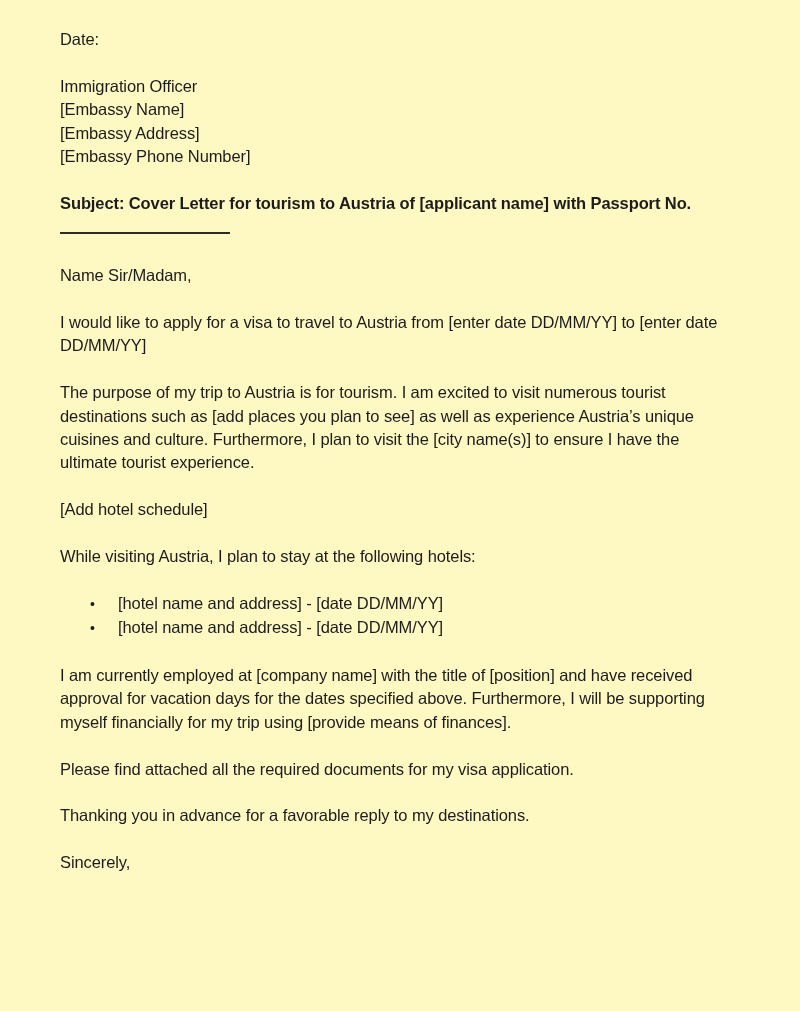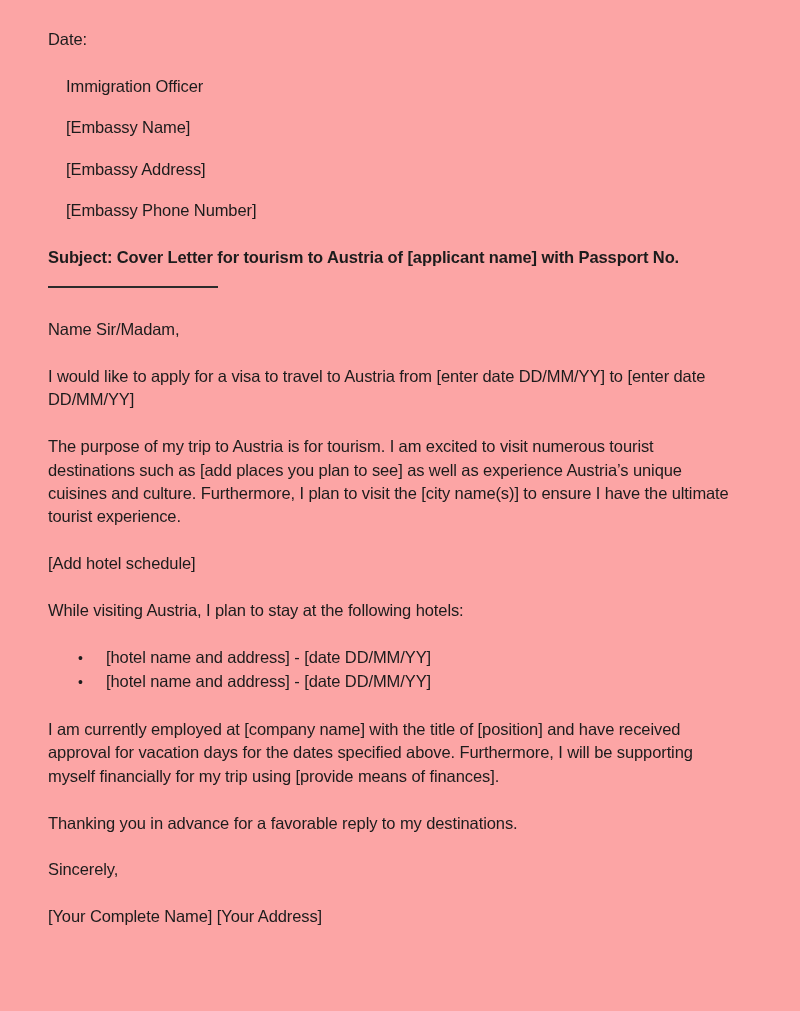--- a/index.html
+++ b/index.html
@@ -4,37 +4,37 @@
 <style>
   html, body {
     margin: 0;
     padding: 0;
     background: #ffffff;
   }
   .page {
     position: relative;
     width: 800px;
     min-height: 1011px;
-    background: #fca5a5;
+    background: #fef9c3;
     color: #1c1c1c;
     font-family: "Liberation Sans", "DejaVu Sans", sans-serif;
     font-size: 16.5px;
     line-height: 23.4px;
     letter-spacing: -0.1px;
-    padding: 28px 62px 20px 48px;
+    padding: 28px 62px 20px 60px;
     box-sizing: border-box;
   }
   .page p {
     margin: 0 0 23.4px 0;
   }
   .recipient-block {
     margin: 0 0 23.4px 0;
   }
   .recipient-block div {
-    margin: 18px;
+    margin: 0;
   }
   .subject {
     margin-bottom: 0 !important;
     font-weight: bold;
   }
   .blank-line {
     height: 17px;
     width: 170px;
     border-bottom: 2px solid #2b2b2b;
     margin-bottom: 30px;
@@ -89,21 +89,21 @@
       <span>[hotel name and address] - [date DD/MM/YY]</span>
     </li>
     <li>
       <span class="bullet">•</span>
       <span>[hotel name and address] - [date DD/MM/YY]</span>
     </li>
   </ul>
 
   <p>I am currently employed at [company name] with the title of [position] and have received approval for vacation days for the dates specified above. Furthermore, I will be supporting myself financially for my trip using [provide means of finances].</p>
 
+  <p>Please find attached all the required documents for my visa application.</p>
 
 
   <p>Thanking you in advance for a favorable reply to my destinations.</p>
 
   <p>Sincerely,</p>
 
-  <p>[Your Complete Name] [Your Address]</p>
 
 </div>
 
 </body></html>

